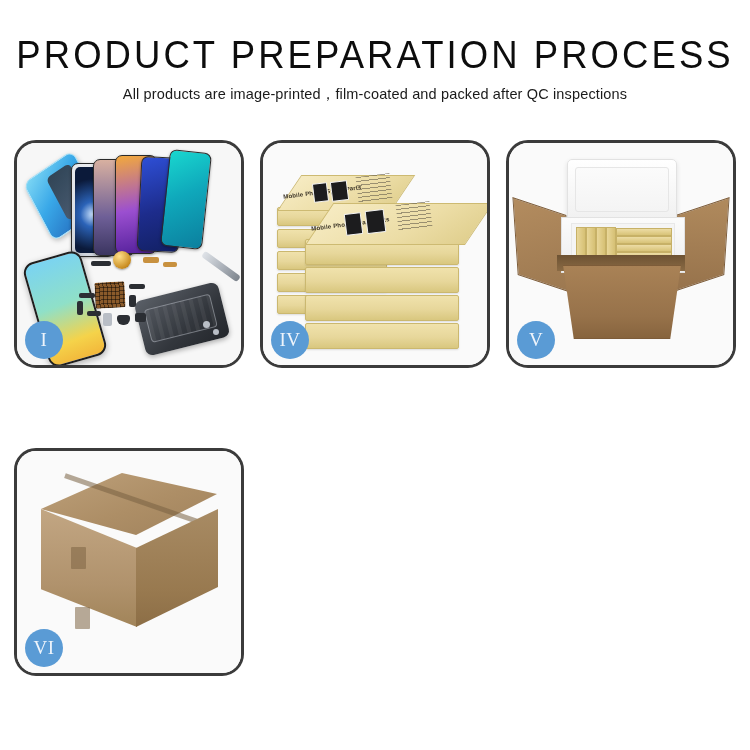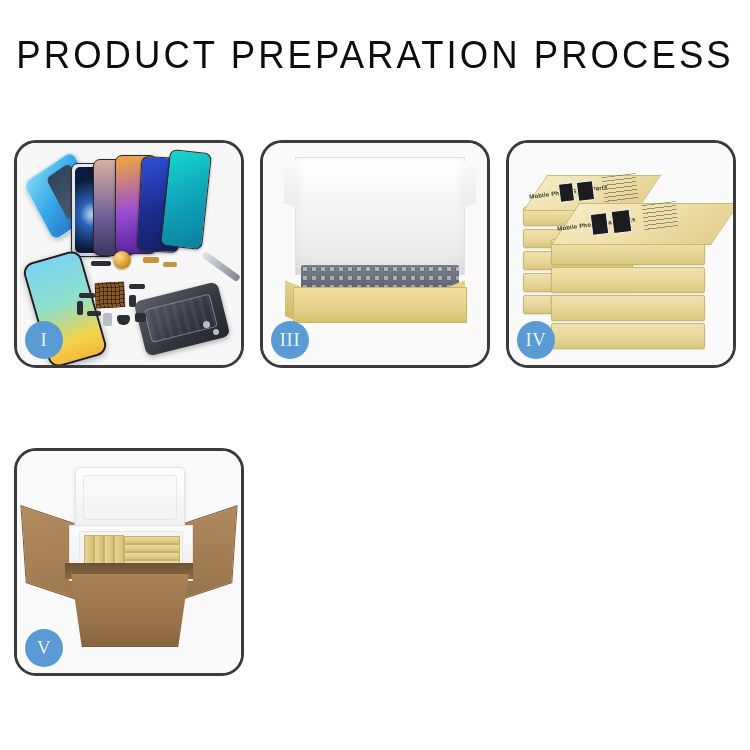--- a/index.html
+++ b/index.html
@@ -346,20 +346,21 @@
     position: absolute; width: 15px; height: 22px;
     background: rgba(126,101,68,.55);
     border-radius: 1px;
   }
 </style>
 </head>
 <body>
 
 <div class="header">
   <h1 class="page-title">PRODUCT PREPARATION PROCESS</h1>
+  <p class="page-subtitle">All products are image-printed，film-coated and packed after QC inspections</p>
 </div>
 
 <div class="grid">
 
   <div class="panel">
     <div class="panel-stage p1-bg">
 
       <div class="screen-protector"></div>
 
       <div class="phone-fan">
@@ -389,30 +390,20 @@
       <div class="part" style="left:100px;top:172px;width:13px;height:10px;border-radius:3px 3px 6px 6px;"></div>
       <div class="part" style="left:118px;top:170px;width:11px;height:9px;"></div>
       <div class="part silver" style="left:186px;top:178px;width:7px;height:7px;border-radius:50%;"></div>
       <div class="part silver" style="left:196px;top:186px;width:6px;height:6px;border-radius:50%;"></div>
 
       <div class="badge">I</div>
     </div>
   </div>
 
 
-  <div class="panel">
-    <div class="panel-stage">
-      <div class="box3-lid"></div>
-      <div class="box3-wrap"></div>
-      <div class="box3-left-flap"></div>
-      <div class="box3-right-flap"></div>
-      <div class="box3-front"></div>
-      <div class="badge">III</div>
-    </div>
-  </div>
 
   <div class="panel">
     <div class="panel-stage">
       <div class="stack">
 
         <div class="sbox" style="left:6px;top:48px;width:108px;height:17px;"></div>
         <div class="sbox" style="left:6px;top:70px;width:108px;height:17px;"></div>
         <div class="sbox" style="left:6px;top:92px;width:108px;height:17px;"></div>
         <div class="sbox" style="left:6px;top:114px;width:108px;height:17px;"></div>
         <div class="sbox" style="left:6px;top:136px;width:108px;height:17px;"></div>
@@ -454,14 +445,25 @@
         <div class="ybar-h" style="top:12px;"></div>
         <div class="ybar-h" style="top:20px;"></div>
         <div class="ybar-h" style="top:28px;"></div>
       </div>
       <div class="carton-inner-top"></div>
       <div class="carton-body"></div>
       <div class="badge">V</div>
     </div>
   </div>
 
+  <div class="panel">
+    <div class="panel-stage">
+      <div class="vi-top"></div>
+      <div class="vi-seam"></div>
+      <div class="vi-left"></div>
+      <div class="vi-right"></div>
+      <div class="vi-tab" style="left:54px;top:96px;"></div>
+      <div class="vi-tab" style="left:58px;top:156px;"></div>
+      <div class="badge">VI</div>
+    </div>
+  </div>
 
 </div>
 
 </body></html>

